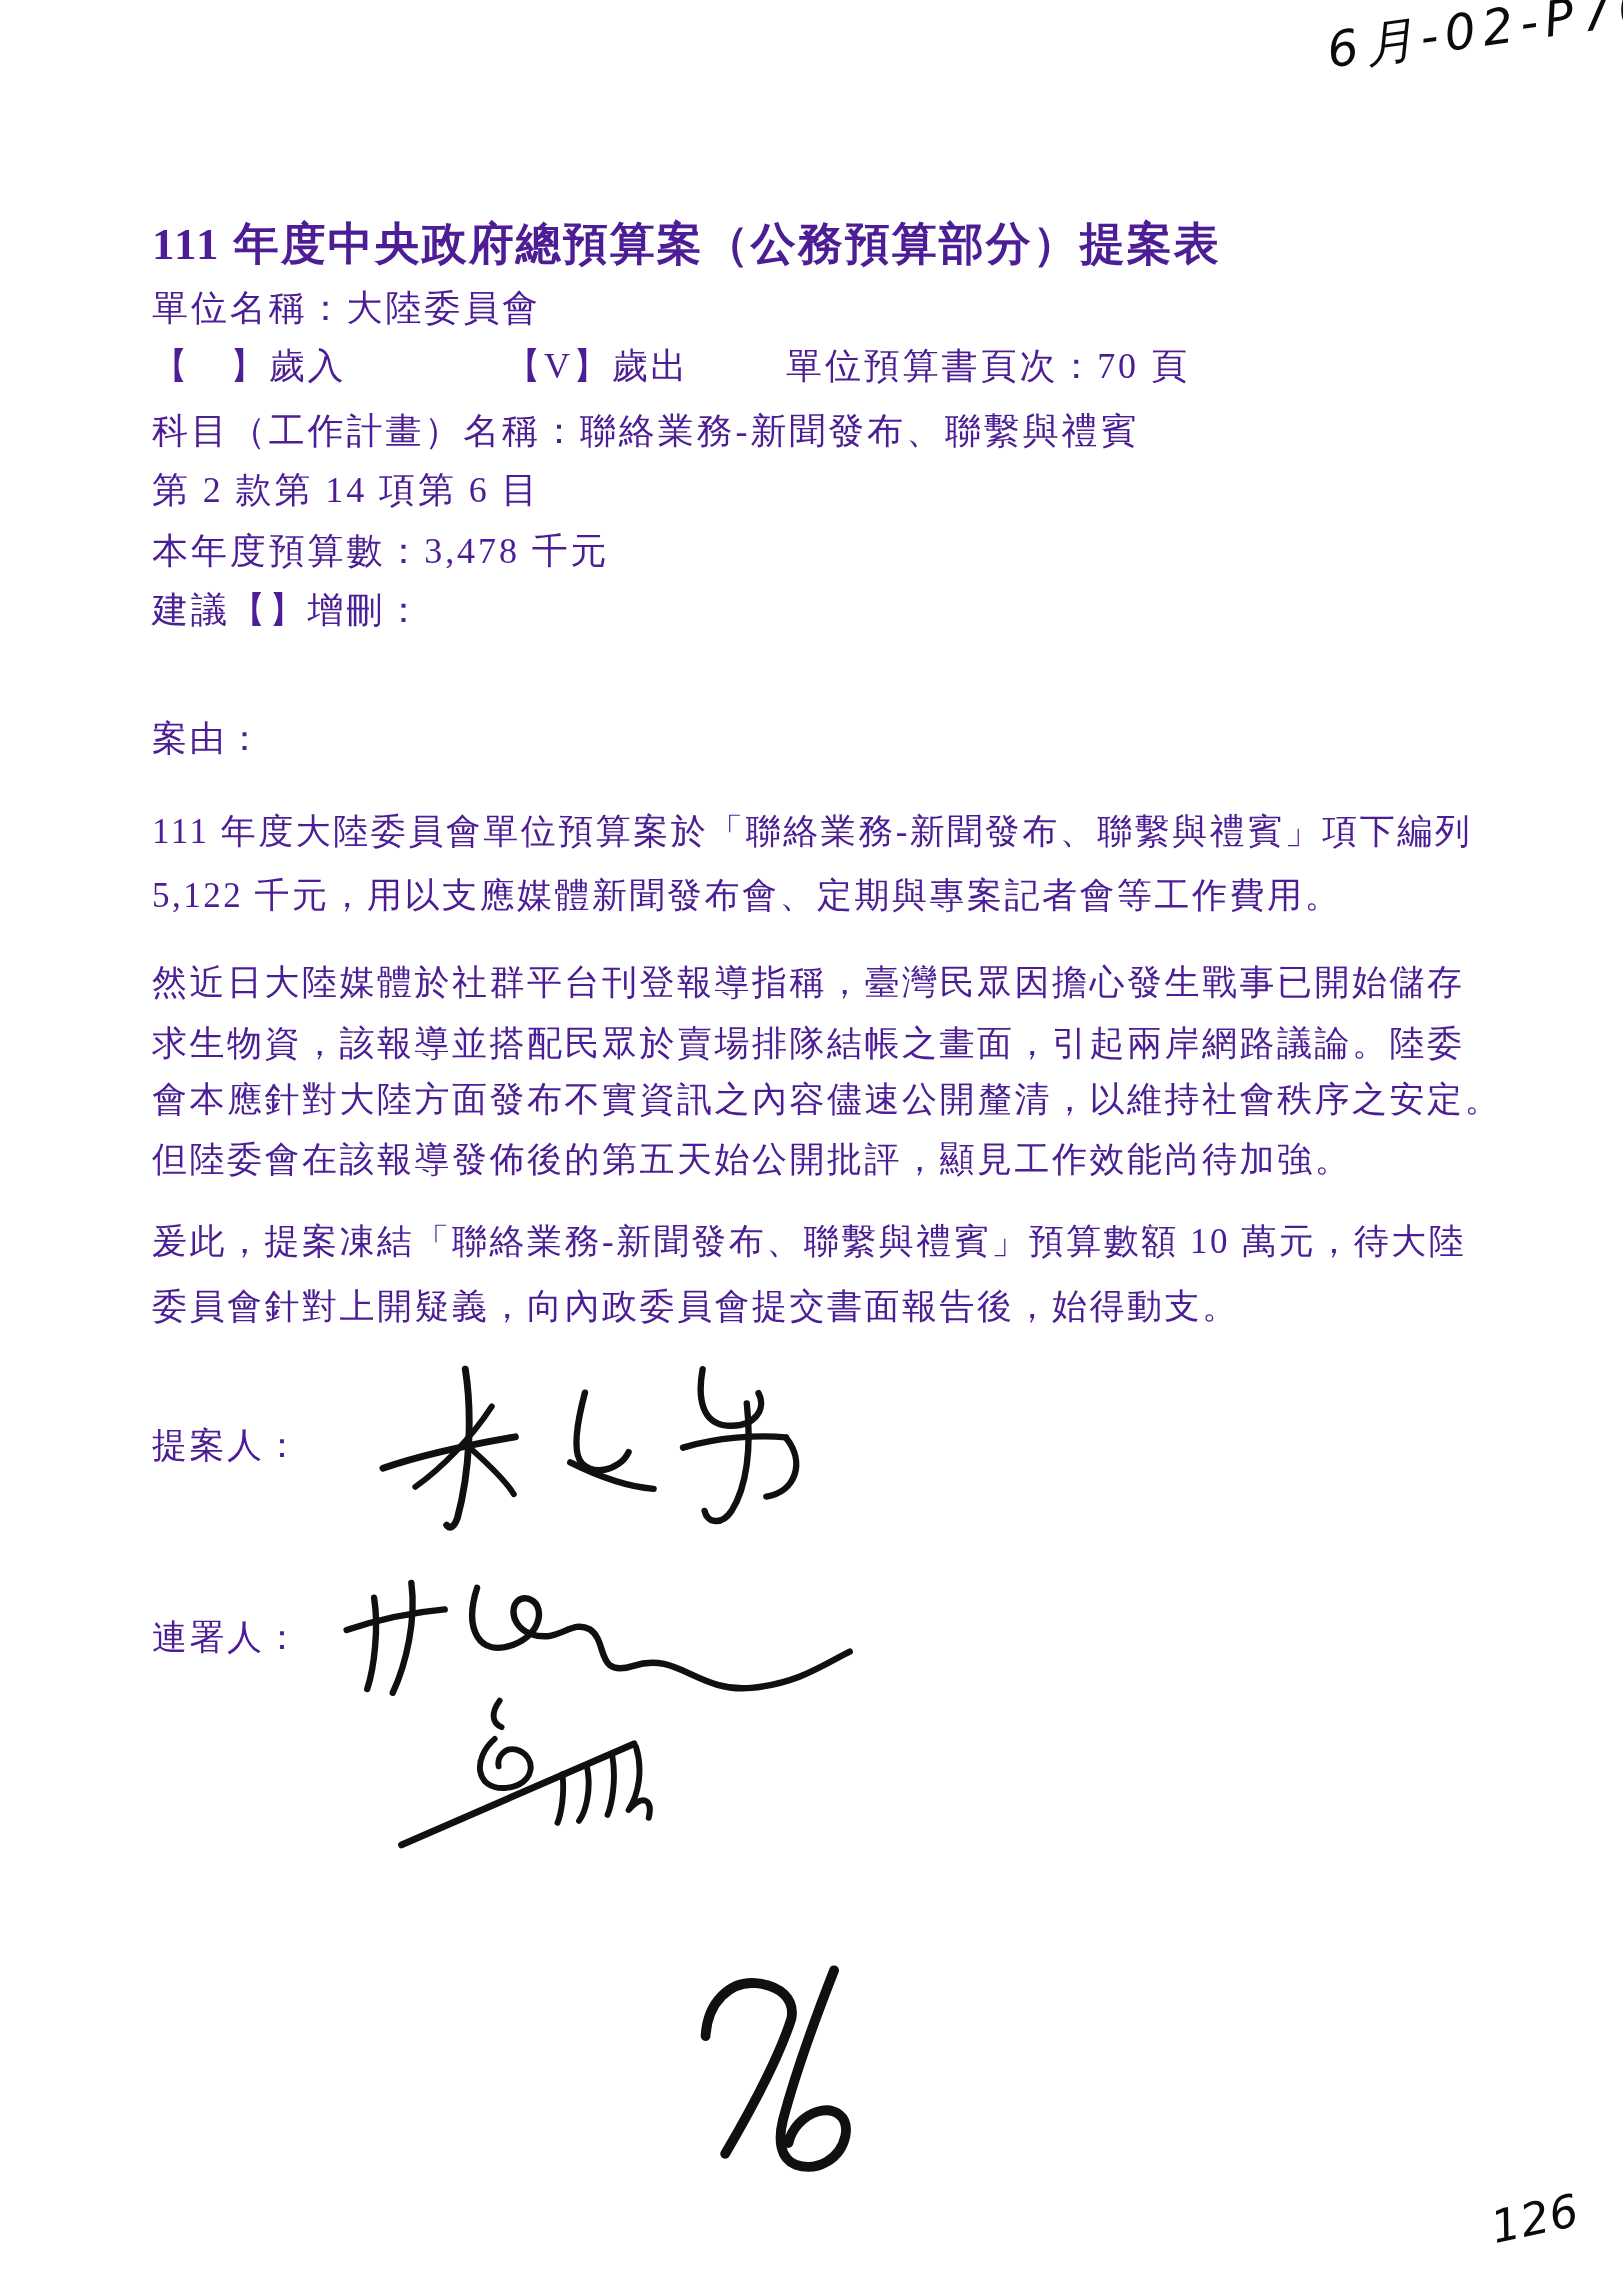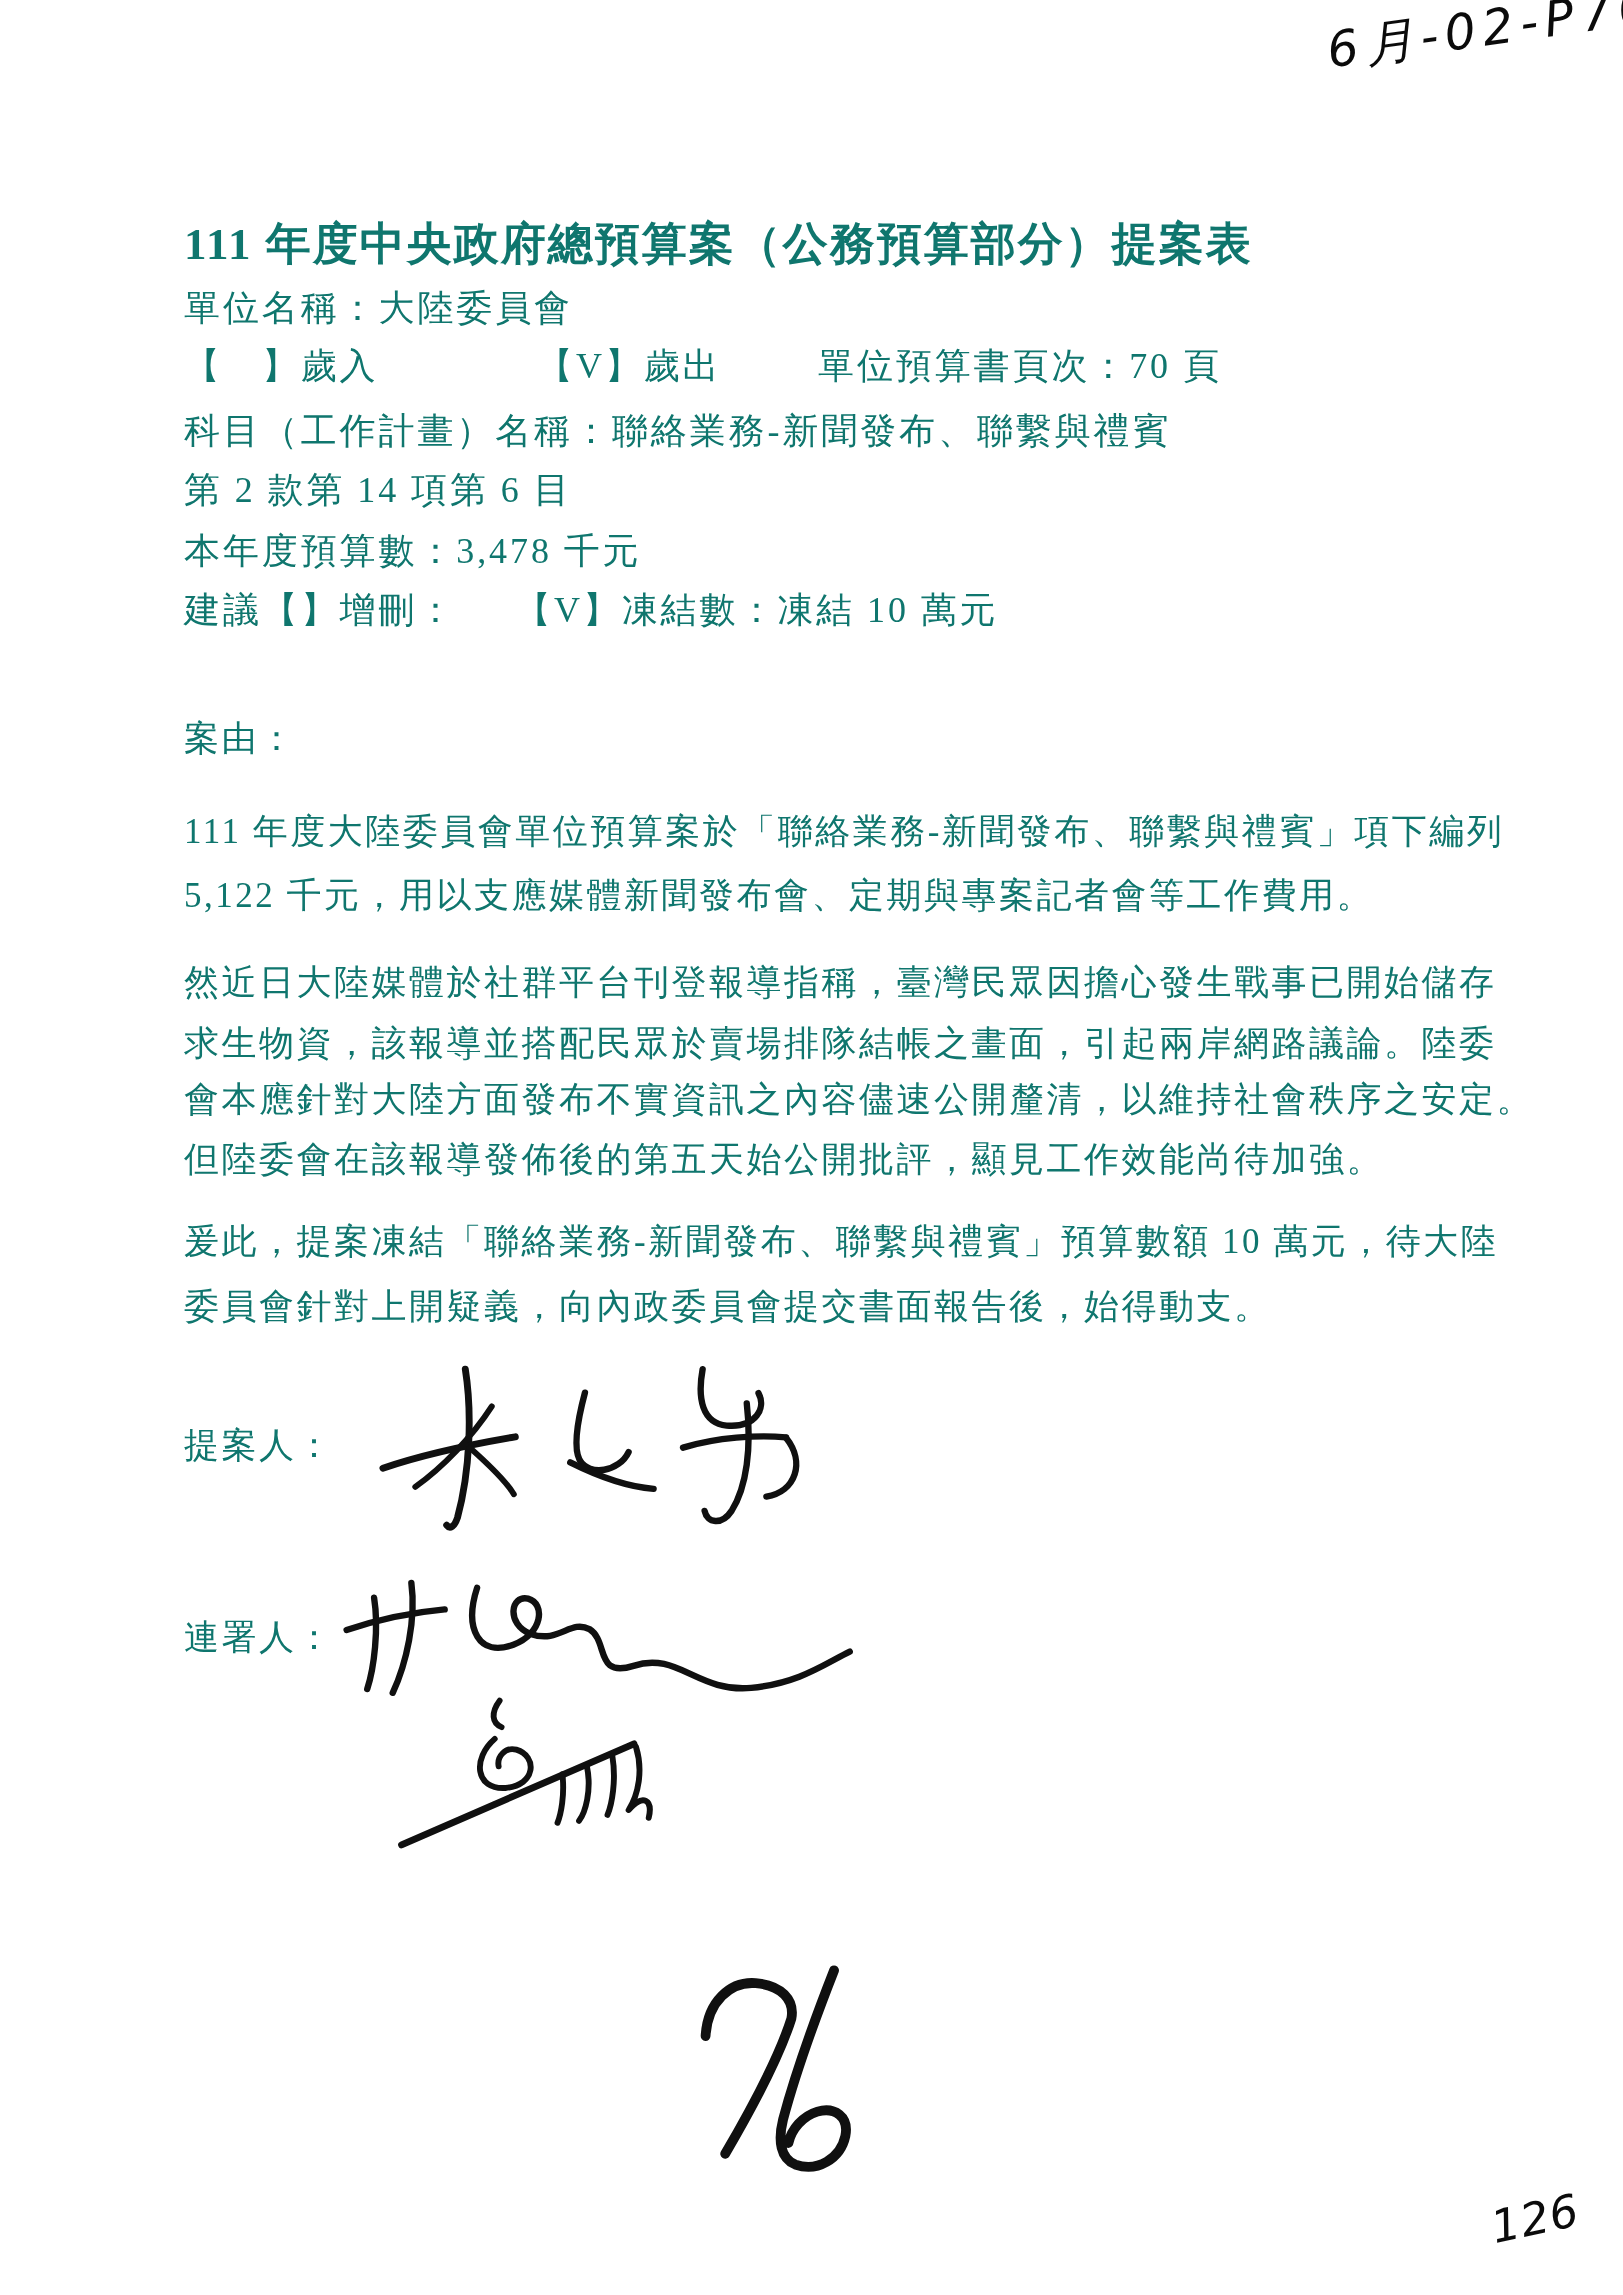--- a/index.html
+++ b/index.html
@@ -9,22 +9,21 @@
     height: 2295px;
     background: #ffffff;
     font-family: "Liberation Serif", "DejaVu Serif", serif;
     color: #0b0b0b;
     overflow: hidden;
   }
   .line {
     position: absolute;
     white-space: pre;
     line-height: 1;
-    color: #0f766e;
-    margin-left: 32px;
+    color: #4c1d95;
   }
   .title-line {
     font-size: 45px;
     font-weight: 700;
     letter-spacing: 2px;
   }
   .h-line {
     font-size: 36px;
     letter-spacing: 2.9px;
   }
@@ -82,21 +81,20 @@
   <div class="line h-line" style="left:505px; top:348px;">【V】歲出</div>
   <div class="line h-line" style="left:786px; top:348px;">單位預算書頁次：70 頁</div>
 
   <div class="line h-line" style="left:152px; top:413px;">科目（工作計畫）名稱：聯絡業務-新聞發布、聯繫與禮賓</div>
 
   <div class="line h-line" style="left:152px; top:472px;">第 2 款第 14 項第 6 目</div>
 
   <div class="line h-line" style="left:152px; top:533px;">本年度預算數：3,478 千元</div>
 
   <div class="line h-line" style="left:152px; top:592px;">建議【】增刪：</div>
-  <div class="line h-line" style="left:483px; top:592px;">【V】凍結數：凍結 10 萬元</div>
 
   <div class="line b-line" style="left:152px; top:721px;">案由：</div>
 
   <div class="line b-line" style="left:152px; top:814px;">111 年度大陸委員會單位預算案於「聯絡業務-新聞發布、聯繫與禮賓」項下編列</div>
   <div class="line b-line" style="left:152px; top:878px;">5,122 千元，用以支應媒體新聞發布會、定期與專案記者會等工作費用。</div>
 
   <div class="line b-line" style="left:152px; top:965px;">然近日大陸媒體於社群平台刊登報導指稱，臺灣民眾因擔心發生戰事已開始儲存</div>
   <div class="line b-line" style="left:152px; top:1026px;">求生物資，該報導並搭配民眾於賣場排隊結帳之畫面，引起兩岸網路議論。陸委</div>
   <div class="line b-line" style="left:152px; top:1082px;">會本應針對大陸方面發布不實資訊之內容儘速公開釐清，以維持社會秩序之安定。</div>
   <div class="line b-line" style="left:152px; top:1142px;">但陸委會在該報導發佈後的第五天始公開批評，顯見工作效能尚待加強。</div>

